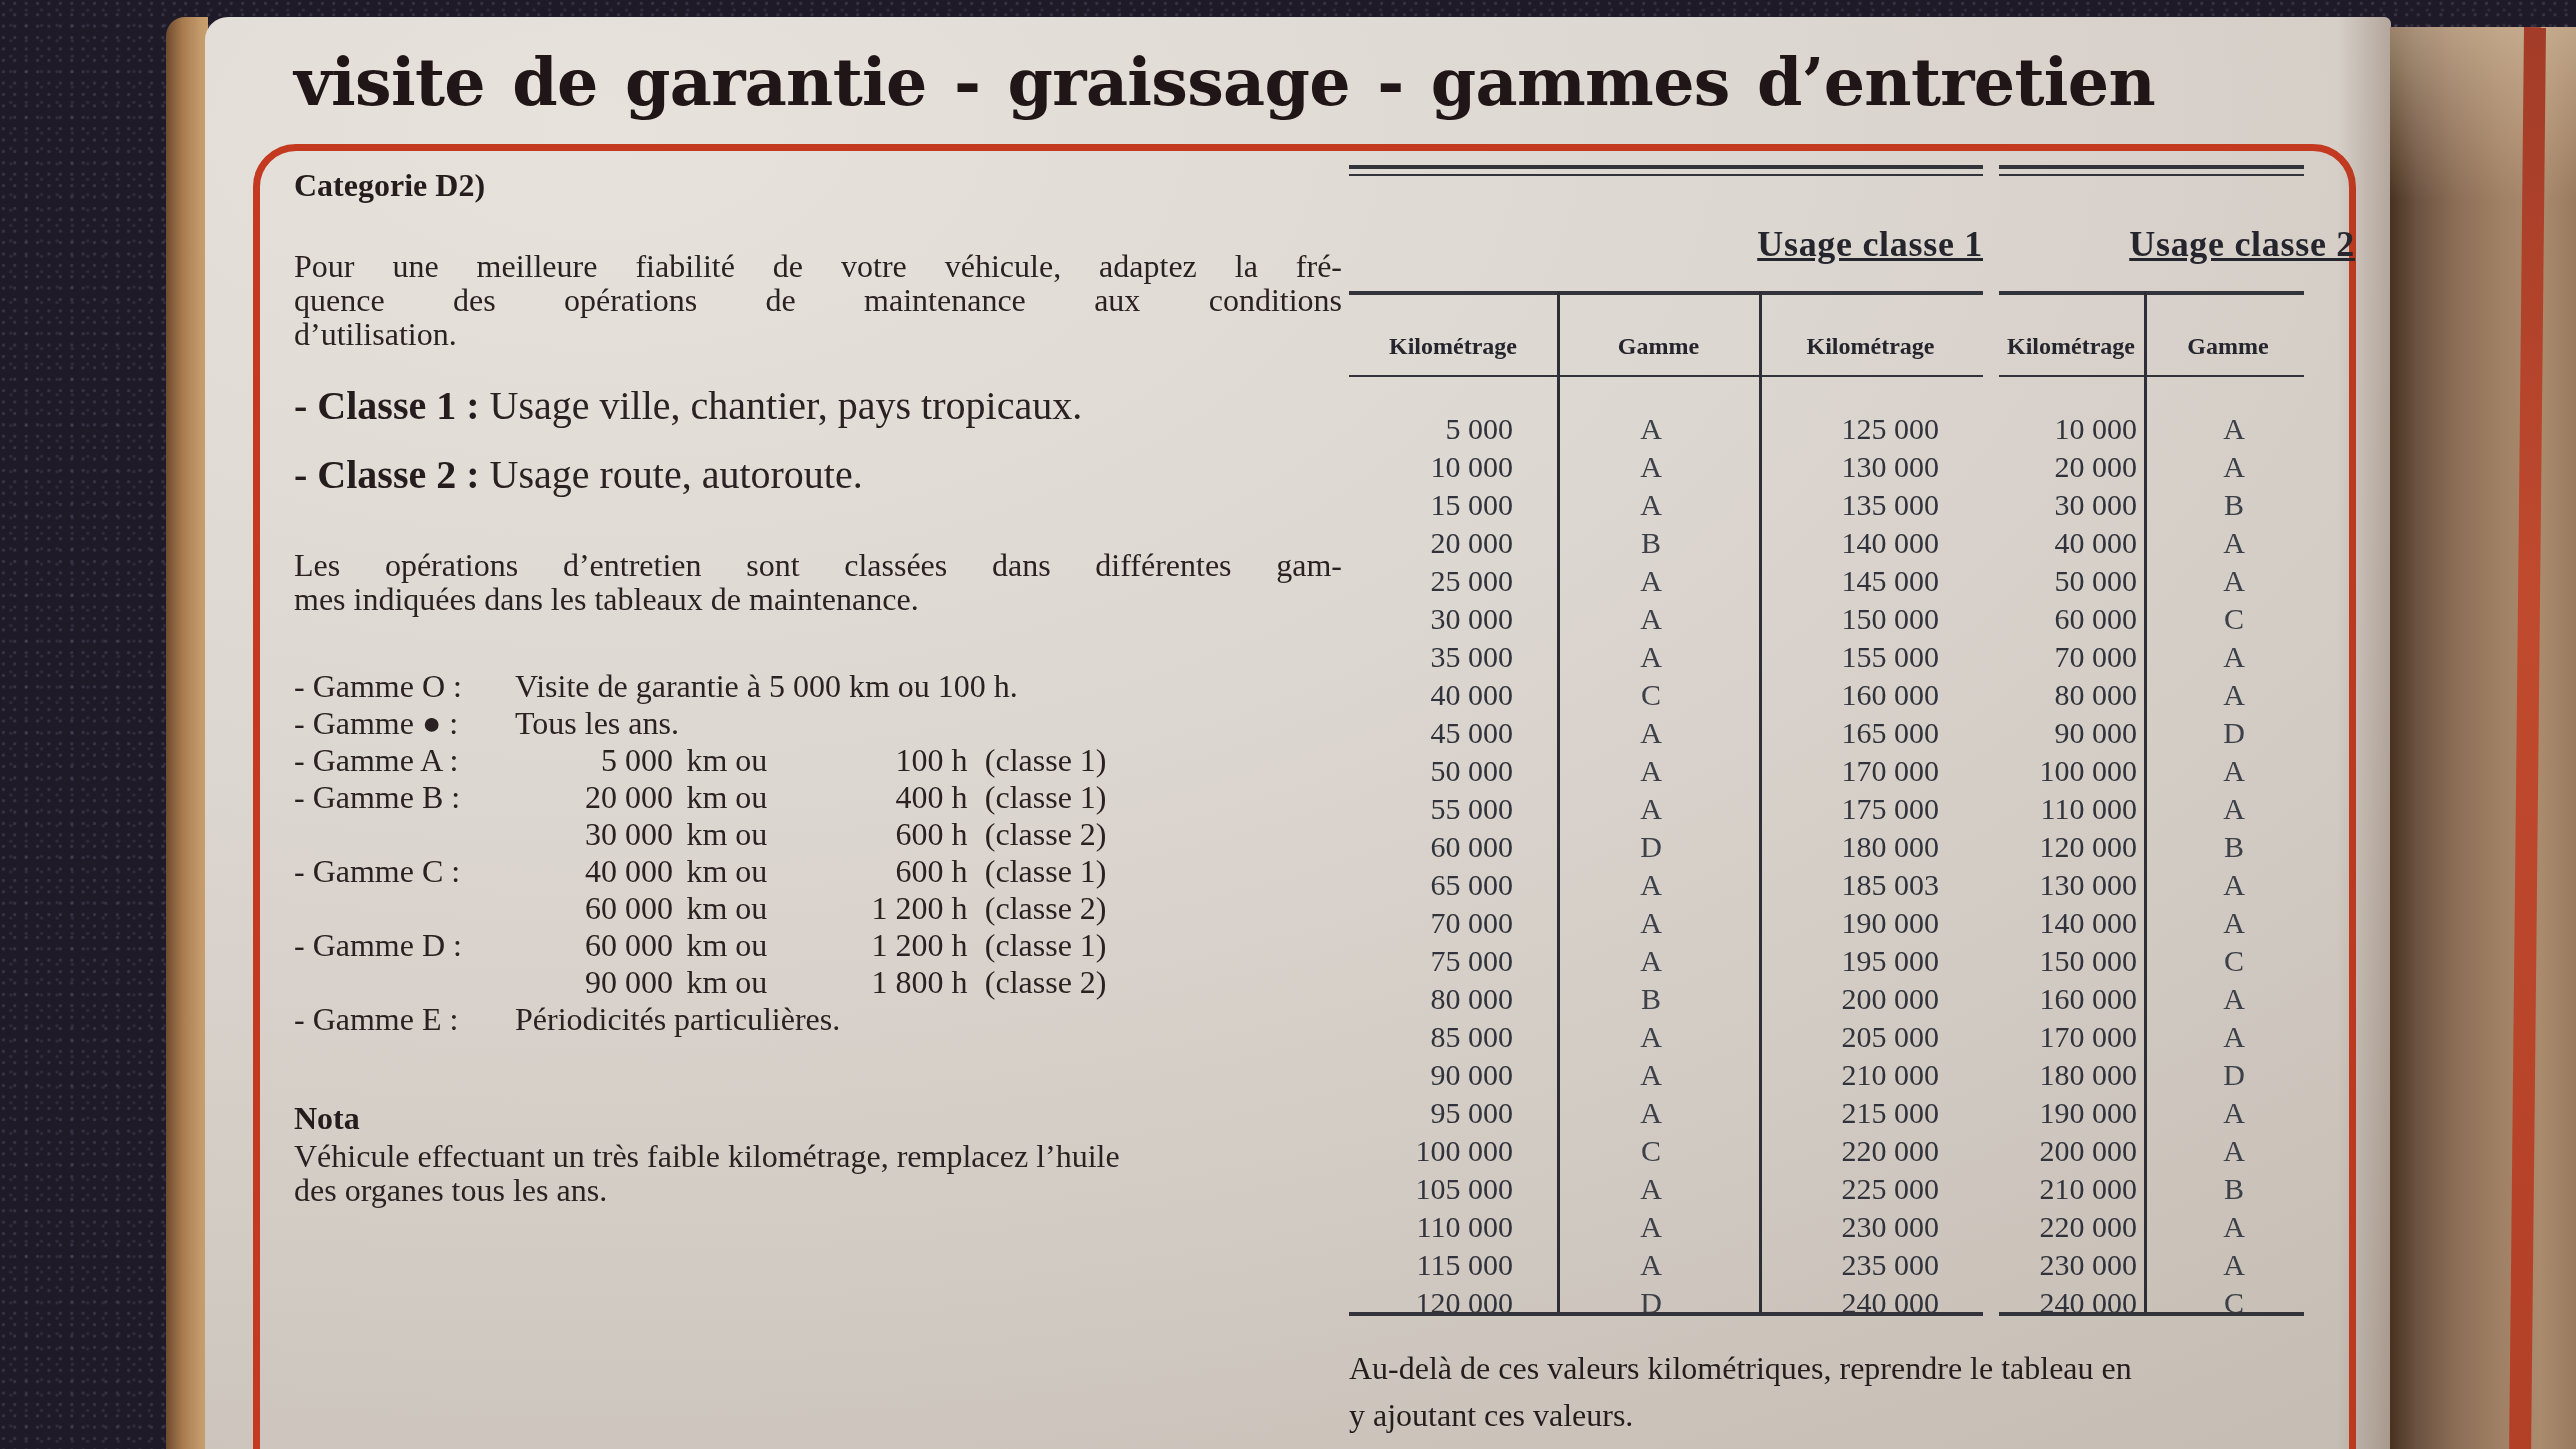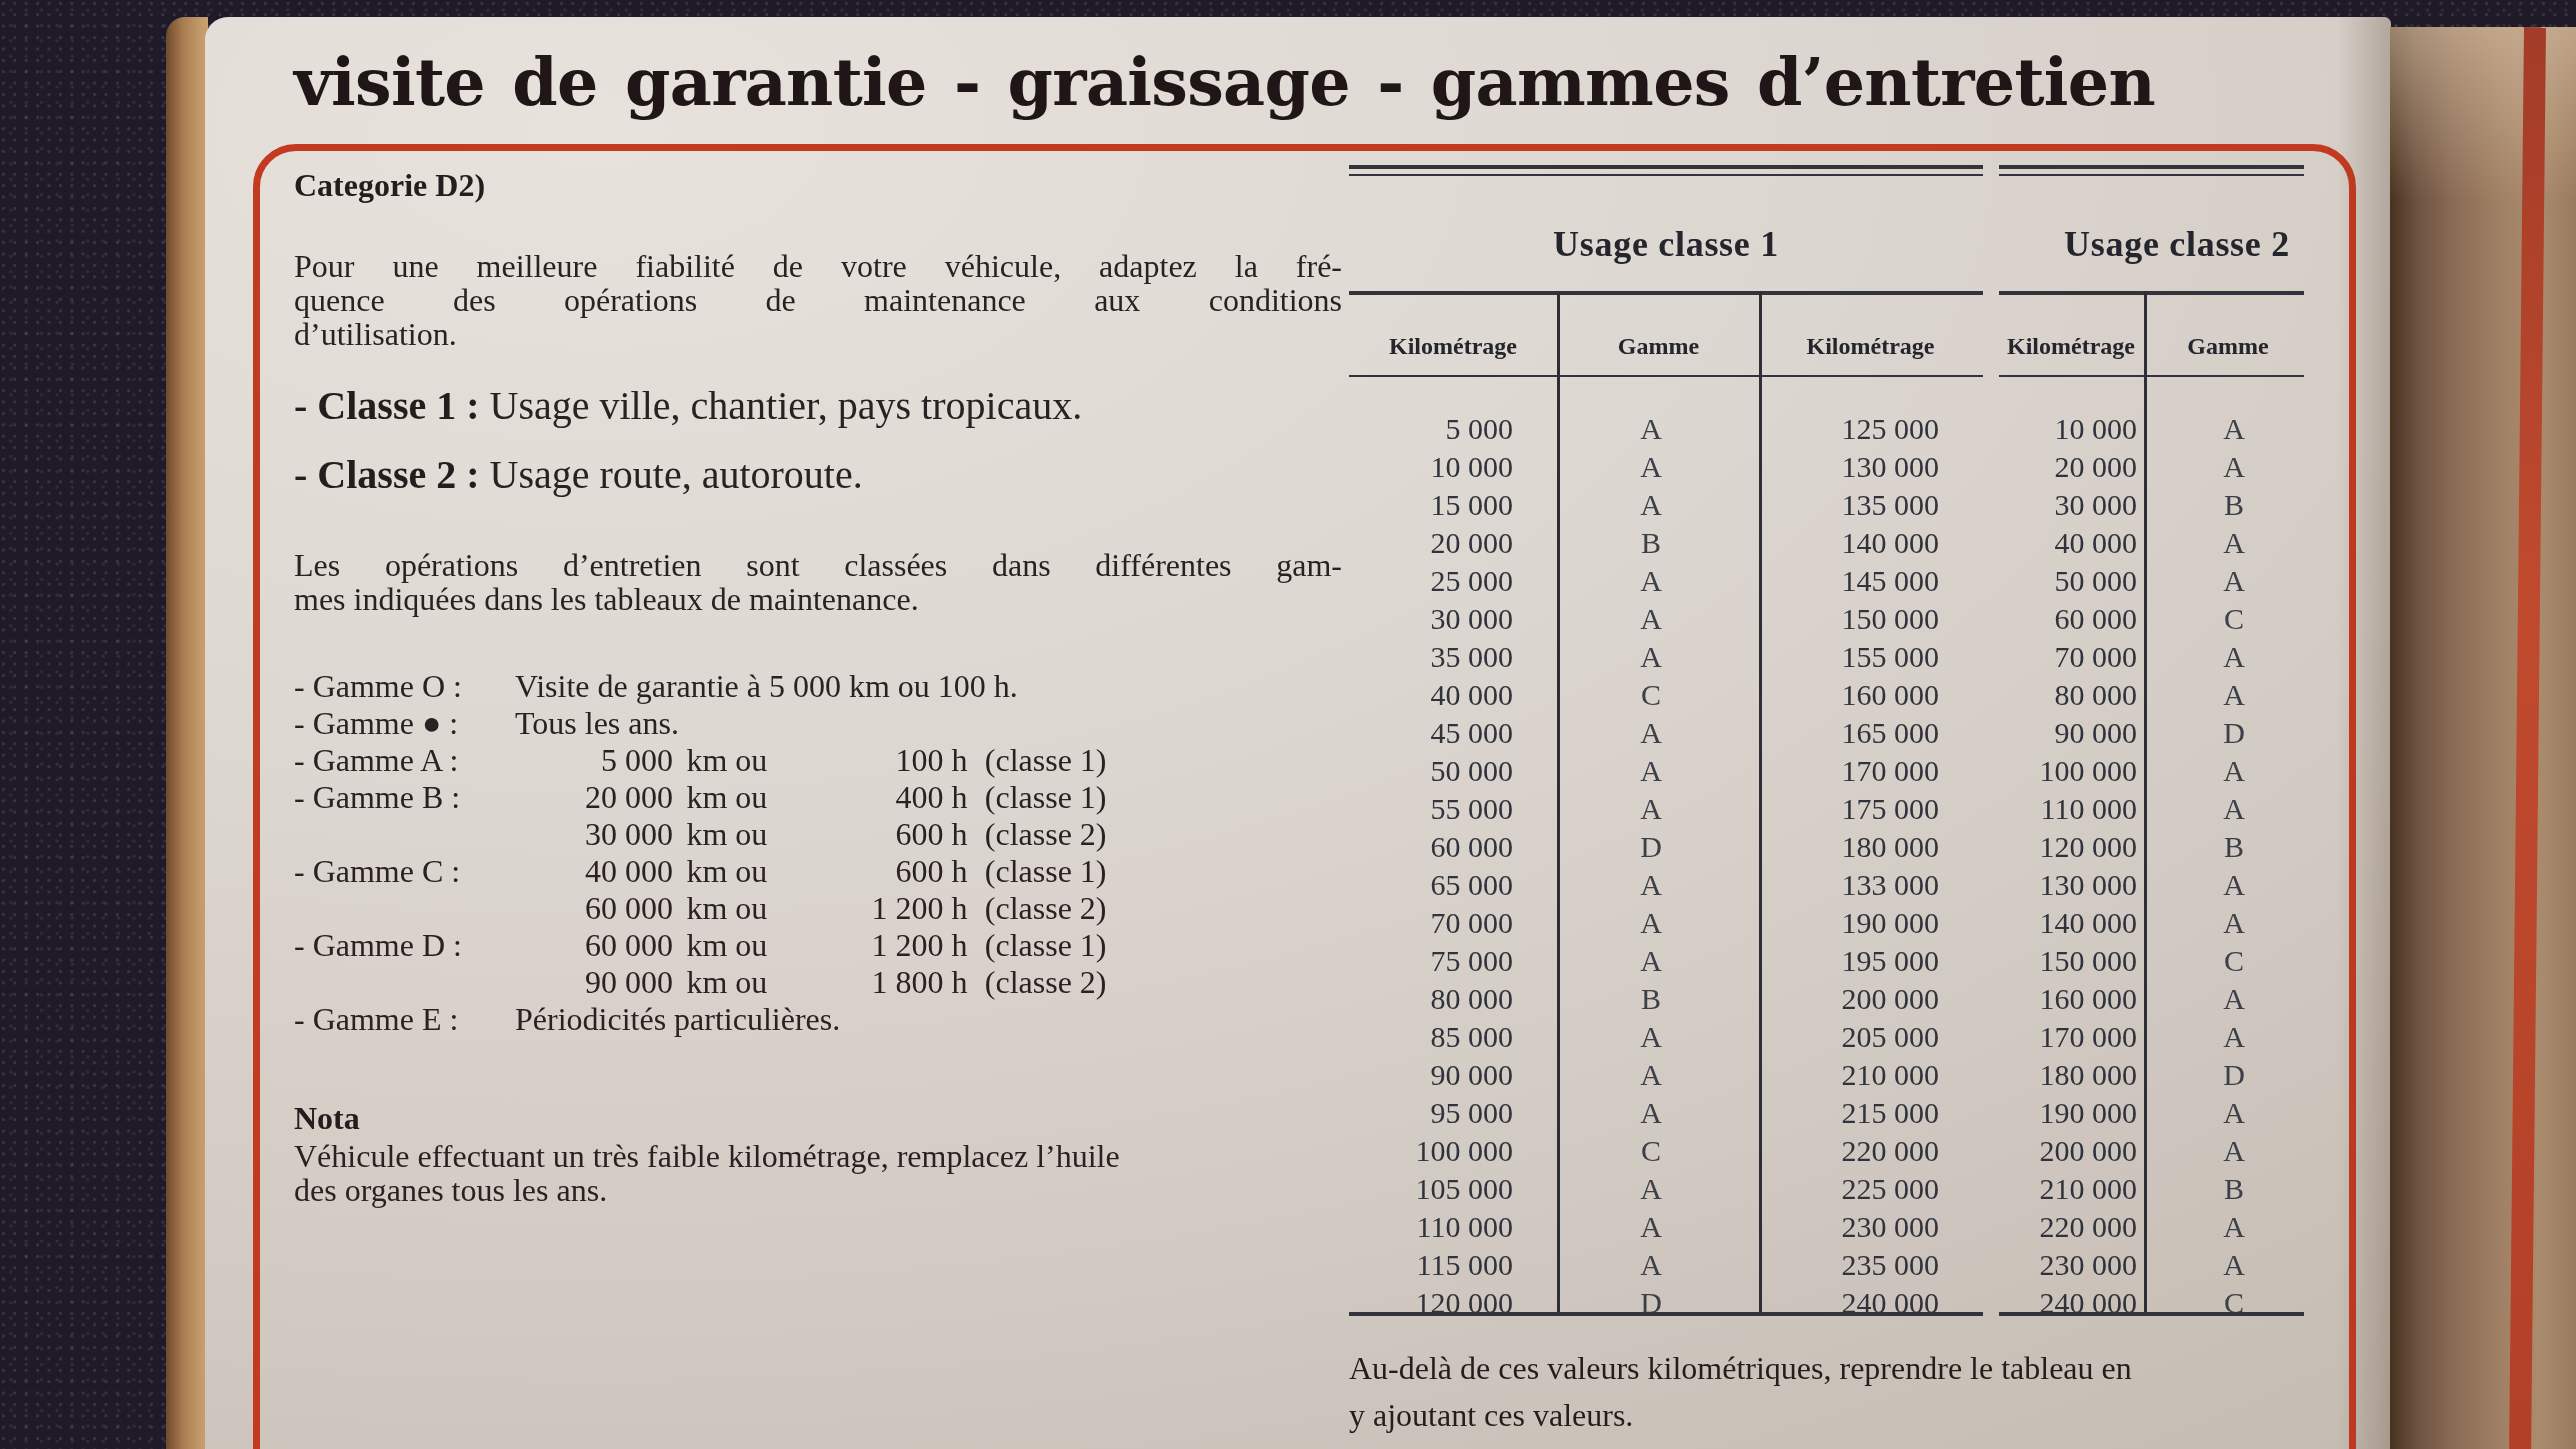--- a/index.html
+++ b/index.html
@@ -48,21 +48,21 @@
   .g-label{width:221px;}
   .g-km{width:158px;text-align:right;}
   .g-unit{width:117px;padding-left:13.4px;box-sizing:content-box;}
   .g-h{width:164px;text-align:right;}
   .g-cls{padding-left:17.4px;}
   .nota-h{position:absolute;left:89px;top:1084px;font-size:32px;line-height:34px;}
   .nota-t{position:absolute;left:89px;top:1122px;width:1073px;font-size:32px;line-height:34px;}
   
   .rule{position:absolute;background:#33333b;}
   .vline{position:absolute;width:2.7px;background:#2e2e36;}
-  .t-title{position:absolute;font:bold 36px/36px "Liberation Serif",serif;text-align:center;color:#25252d;letter-spacing:0.7px;}
+  .t-title{position:absolute;font:bold 36px/36px "Liberation Serif",serif;text-align:right;color:#25252d;letter-spacing:0.7px;text-decoration:underline;}
   .t-head{position:absolute;font:bold 24px/29.5px "Liberation Serif",serif;text-align:center;color:#25252d;}
   .t-rows{position:absolute;color:#30333c;}
   .trow{position:relative;height:38px;line-height:38px;font-size:30px;}
   .trow span{position:absolute;top:0;display:block;}
   .c-km1{left:0;width:164px;text-align:right;}
   .c-g1{left:215px;width:174px;text-align:center;color:#3c4049;}
   .c-km2{left:429px;width:161px;text-align:right;}
   .c-km3{left:0;width:138px;text-align:right;}
   .c-g3{left:168px;width:134px;text-align:center;color:#3c4049;}
   .footer{position:absolute;left:1144px;top:1328px;width:1040px;font-size:32px;line-height:47px;color:#241c1d;}
@@ -211,21 +211,21 @@
 
       <div class="trow">
         <span class="c-km1">60 000</span>
         <span class="c-g1">D</span>
         <span class="c-km2">180 000</span>
       </div>
 
       <div class="trow">
         <span class="c-km1">65 000</span>
         <span class="c-g1">A</span>
-        <span class="c-km2">133 000</span>
+        <span class="c-km2">185 003</span>
       </div>
 
       <div class="trow">
         <span class="c-km1">70 000</span>
         <span class="c-g1">A</span>
         <span class="c-km2">190 000</span>
       </div>
 
       <div class="trow">
         <span class="c-km1">75 000</span>

